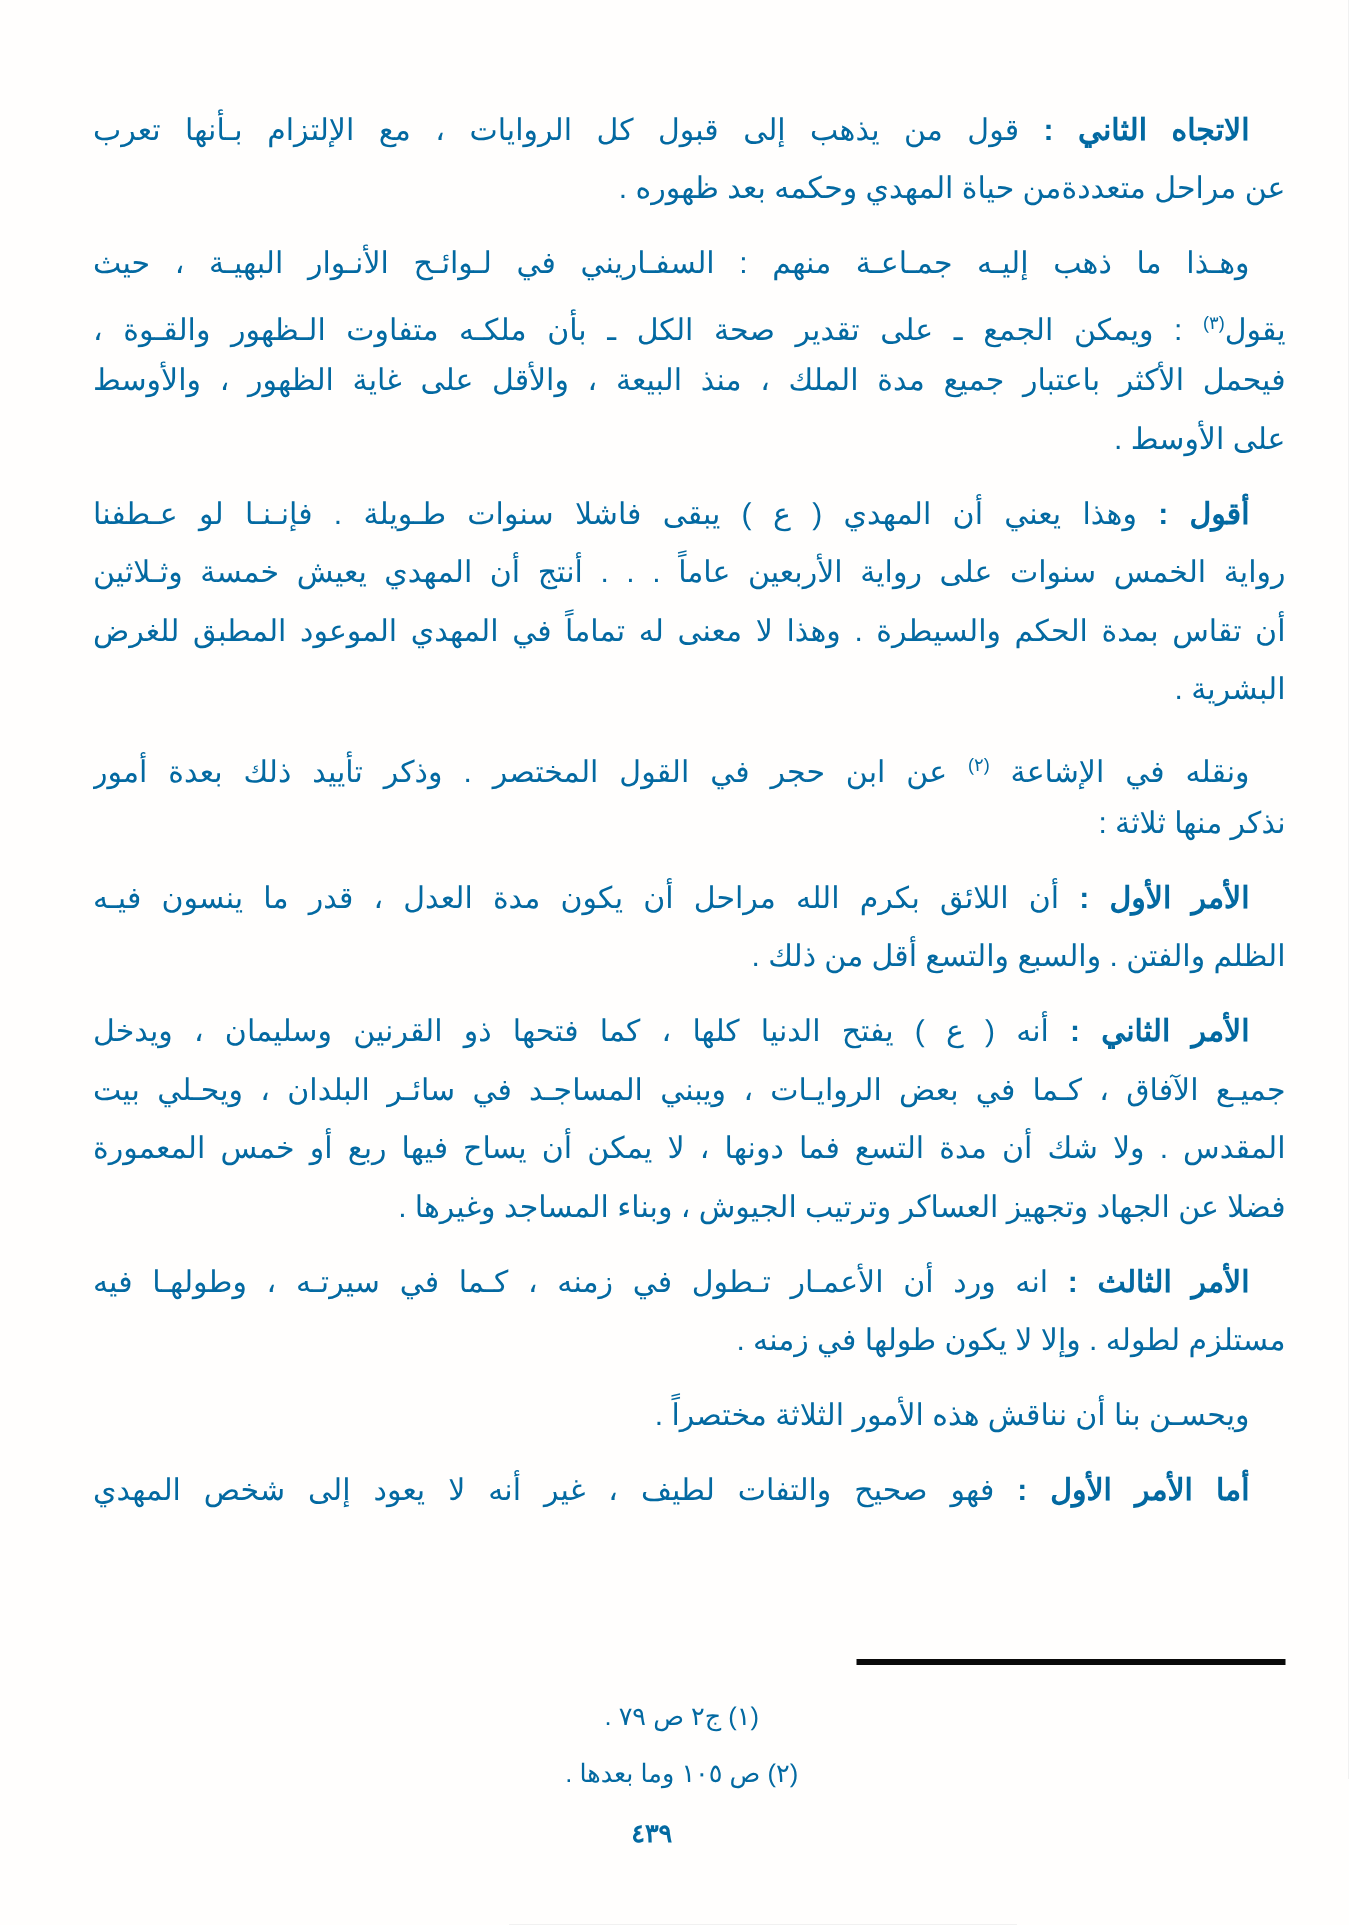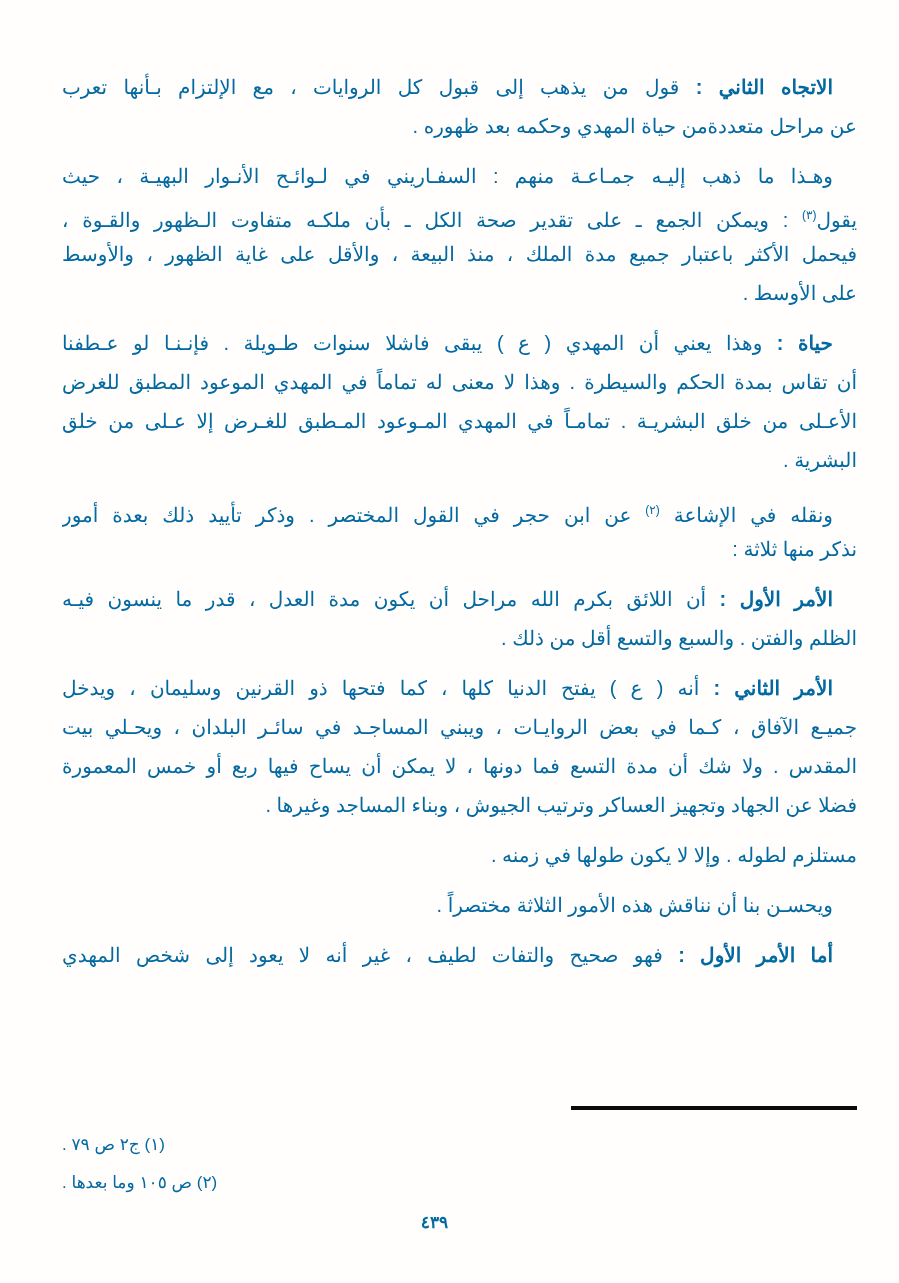--- a/index.html
+++ b/index.html
@@ -57,21 +57,21 @@
   }
   .fn-sep {
     width: 286px;
     height: 4px;
     background: #0a0a0a;
     margin-bottom: 16px;
   }
   .footnote-line {
     font-size: 17px;
     line-height: 38px;
-    text-align: left;
+    text-align: center;
     padding-right: 10px;
   }
   .page-number {
     position: absolute;
     top: 1212px;
     left: 0;
     right: 30px;
     text-align: center;
     font-weight: bold;
     font-size: 17px;
@@ -87,40 +87,41 @@
         <div class="text-line justify indent"><span class="bold ">الاتجاه الثاني : </span><span class="">قول من يذهب إلى قبول كل الروايات ، مع الإلتزام بـأنها تعرب</span></div>
         <div class="text-line"><span class="">عن مراحل متعددةمن حياة المهدي وحكمه بعد ظهوره .</span></div>
       </div>
       <div class="paragraph">
         <div class="text-line justify indent"><span class="">وهـذا ما ذهب إليـه جمـاعـة منهم : السفـاريني في لـوائـح الأنـوار البهيـة ، حيث</span></div>
         <div class="text-line justify"><span class="">يقول</span><span class="fnmark">(٣)</span><span class=""> : ويمكن الجمع ـ على تقدير صحة الكل ـ بأن ملكـه متفاوت الـظهور والقـوة ،</span></div>
         <div class="text-line justify"><span class="">فيحمل الأكثر باعتبار جميع مدة الملك ، منذ البيعة ، والأقل على غاية الظهور ، والأوسط</span></div>
         <div class="text-line"><span class="">على الأوسط .</span></div>
       </div>
       <div class="paragraph">
-        <div class="text-line justify indent"><span class="bold ">حياة : </span><span class="">وهذا يعني أن المهدي ( ع ) يبقى فاشلا سنوات طـويلة . فإنـنـا لو عـطفنا</span></div>
+        <div class="text-line justify indent"><span class="bold ">أقول : </span><span class="">وهذا يعني أن المهدي ( ع ) يبقى فاشلا سنوات طـويلة . فإنـنـا لو عـطفنا</span></div>
+        <div class="text-line justify"><span class="">رواية الخمس سنوات على رواية الأربعين عاماً . . . أنتج أن المهدي يعيش خمسة وثـلاثين</span></div>
         <div class="text-line justify"><span class="">أن تقاس بمدة الحكم والسيطرة . وهذا لا معنى له تماماً في المهدي الموعود المطبق للغرض</span></div>
-        <div class="text-line justify"><span class="">الأعـلى من خلق البشريـة . تمامـاً في المهدي المـوعود المـطبق للغـرض إلا عـلى من خلق</span></div>
         <div class="text-line"><span class="">البشرية .</span></div>
       </div>
       <div class="paragraph">
         <div class="text-line justify indent"><span class="">ونقله في الإشاعة </span><span class="fnmark">(٢)</span><span class=""> عن ابن حجر في القول المختصر . وذكر تأييد ذلك بعدة أمور</span></div>
         <div class="text-line"><span class="">نذكر منها ثلاثة :</span></div>
       </div>
       <div class="paragraph">
         <div class="text-line justify indent"><span class="bold ">الأمر الأول : </span><span class="">أن اللائق بكرم الله مراحل أن يكون مدة العدل ، قدر ما ينسون فيـه</span></div>
         <div class="text-line"><span class="">الظلم والفتن . والسبع والتسع أقل من ذلك .</span></div>
       </div>
       <div class="paragraph">
         <div class="text-line justify indent"><span class="bold ">الأمر الثاني : </span><span class="">أنه ( ع ) يفتح الدنيا كلها ، كما فتحها ذو القرنين وسليمان ، ويدخل</span></div>
         <div class="text-line justify"><span class="">جميـع الآفاق ، كـما في بعض الروايـات ، ويبني المساجـد في سائـر البلدان ، ويحـلي بيت</span></div>
         <div class="text-line justify"><span class="">المقدس . ولا شك أن مدة التسع فما دونها ، لا يمكن أن يساح فيها ربع أو خمس المعمورة</span></div>
         <div class="text-line"><span class="">فضلا عن الجهاد وتجهيز العساكر وترتيب الجيوش ، وبناء المساجد وغيرها .</span></div>
       </div>
       <div class="paragraph">
+        <div class="text-line justify indent"><span class="bold ">الأمر الثالث : </span><span class="">انه ورد أن الأعمـار تـطول في زمنه ، كـما في سيرتـه ، وطولهـا فيه</span></div>
         <div class="text-line"><span class="">مستلزم لطوله . وإلا لا يكون طولها في زمنه .</span></div>
       </div>
       <div class="paragraph">
         <div class="text-line indent"><span class="">ويحسـن بنا أن نناقش هذه الأمور الثلاثة مختصراً .</span></div>
       </div>
       <div class="paragraph">
         <div class="text-line justify indent"><span class="bold ">أما الأمر الأول : </span><span class="">فهو صحيح والتفات لطيف ، غير أنه لا يعود إلى شخص المهدي</span></div>
       </div>
     </div>
 

